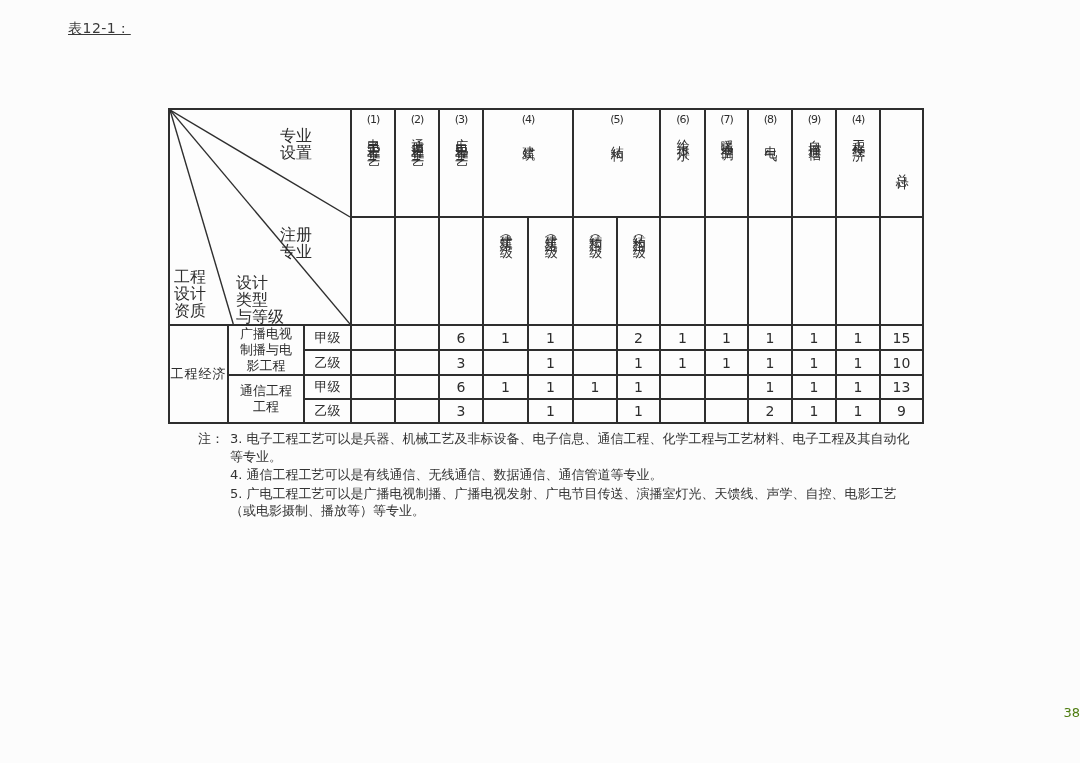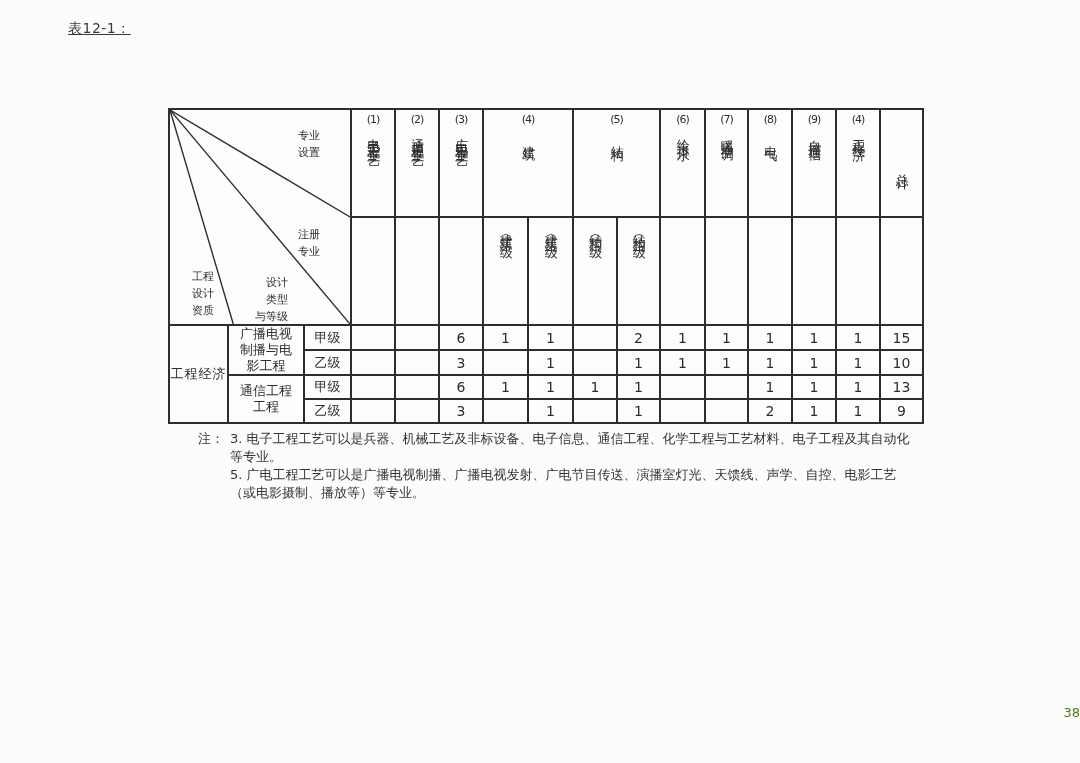--- a/index.html
+++ b/index.html
@@ -43,22 +43,22 @@
     writing-mode:vertical-rl; text-orientation:mixed;
     display:inline-block; font-size:13px; letter-spacing:3px;
     line-height:1.1; margin-top:2px;
   }
   td.subhead { vertical-align:top; }
   td.subhead .vtext { margin-top:6px; }
   th.totalhead { vertical-align:middle; }
   th.totalhead .vtext { margin-top:0; }
   td.corner { position:relative; padding:0; }
   .corner-label {
-    position:absolute; font-size:11px; line-height:17px;
-    white-space:pre-line; text-align:right; color:#2d2d2d;
+    position:absolute; font-size:16px; line-height:17px;
+    white-space:pre-line; text-align:left; color:#2d2d2d;
   }
   .lbl-setup   { left:110px; top:17px;  width:40px; }
   .lbl-reg     { left:110px; top:116px; width:40px; }
   .lbl-qual    { left:4px;   top:158px; width:40px; }
   .lbl-type    { left:66px;  top:164px; width:52px; }
   td.qual  { font-size:13px; letter-spacing:1px; }
   td.dtype { font-size:13px; line-height:16px; white-space:pre-line; }
   td.grade { font-size:13px; }
   td.val   { font-size:14px; color:#222; }
   .notes {
@@ -263,19 +263,20 @@
       <td class="val">1</td>
       <td class="val">9</td>
     </tr>
   </tbody>
     </table>
 
   <div class="notes">
     <div class="notes-label">注：</div>
     <div class="note-items">
       <div class="note-item">3. 电子工程工艺可以是兵器、机械工艺及非标设备、电子信息、通信工程、化学工程与工艺材料、电子工程及其自动化等专业。</div>
+      <div class="note-item">4. 通信工程工艺可以是有线通信、无线通信、数据通信、通信管道等专业。</div>
       <div class="note-item">5. 广电工程工艺可以是广播电视制播、广播电视发射、广电节目传送、演播室灯光、天馈线、声学、自控、电影工艺（或电影摄制、播放等）等专业。</div>
     </div>
   </div>
 
   <div class="pagenum">38</div>
 
 </div>
 
 </body></html>

